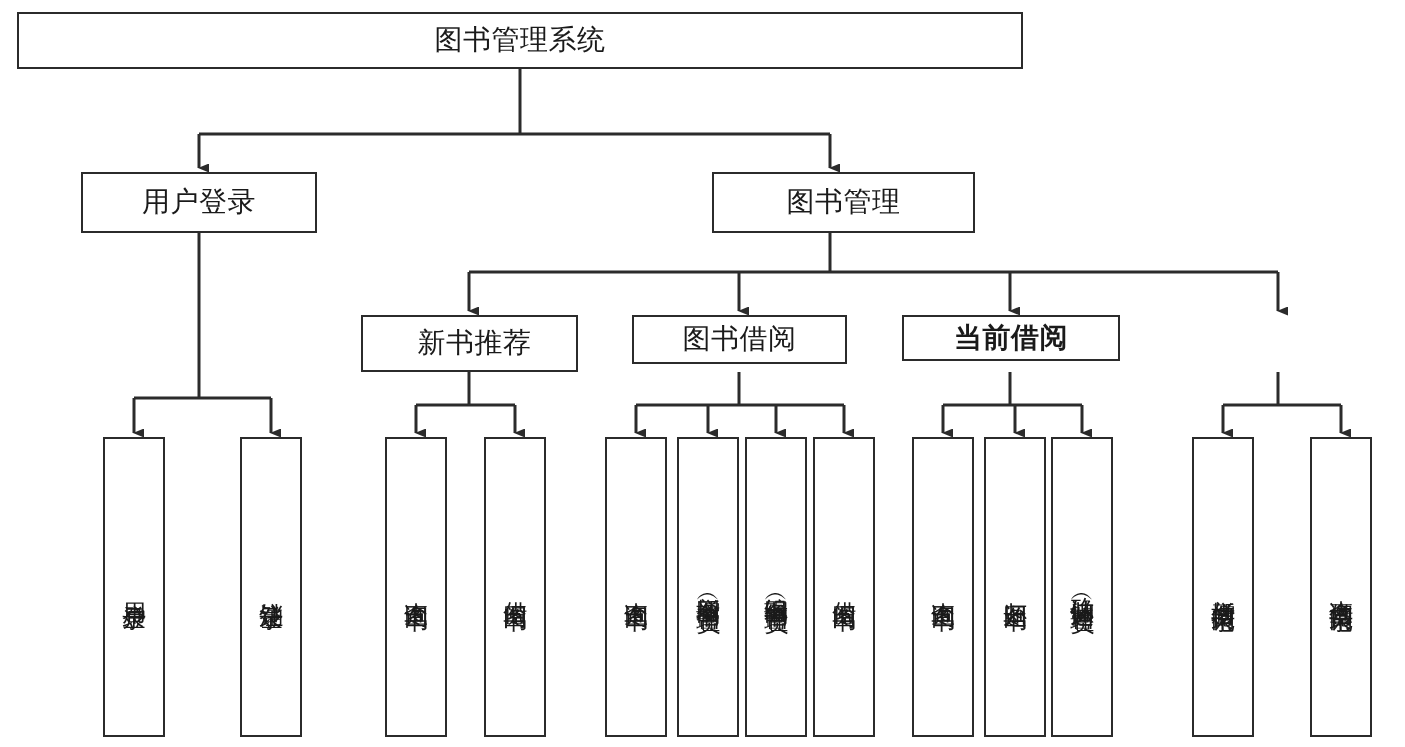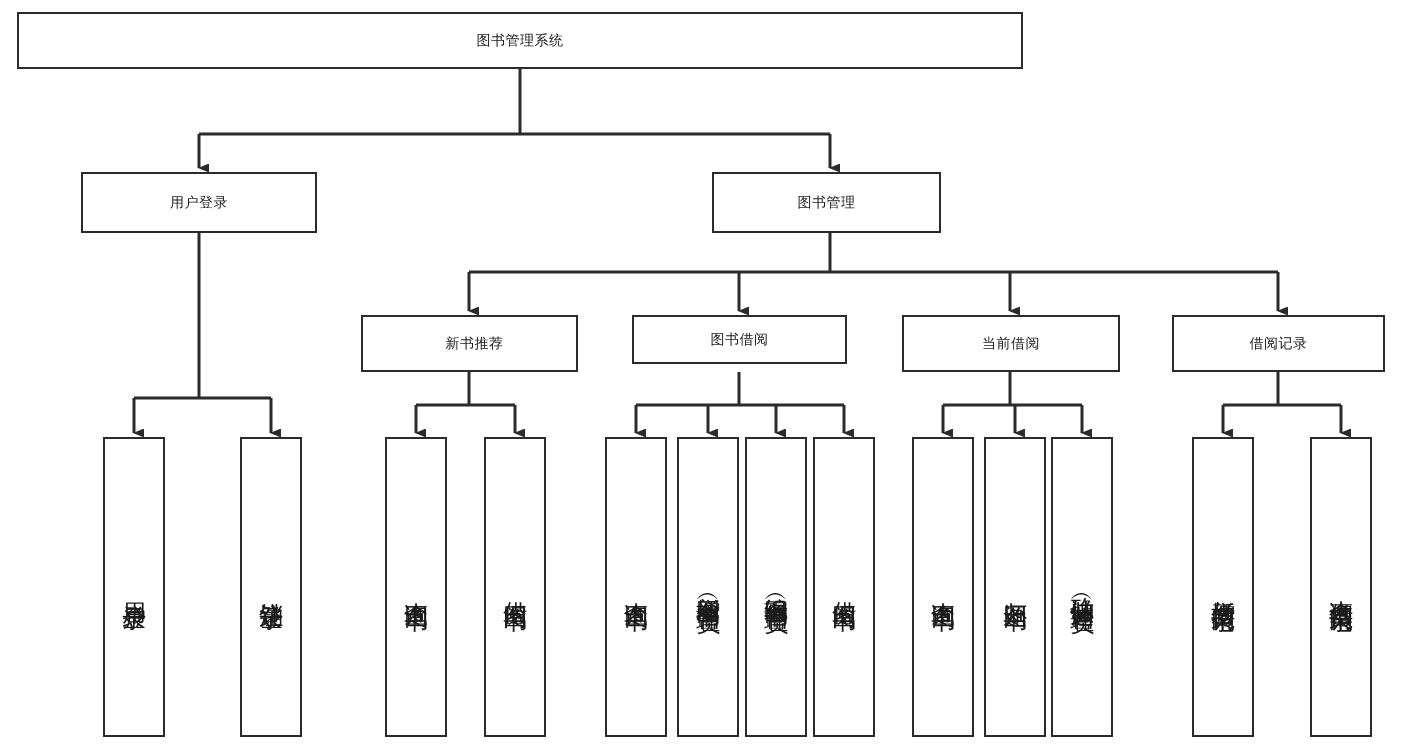--- a/index.html
+++ b/index.html
@@ -31,21 +31,21 @@
     position: absolute;
     box-sizing: border-box;
     background: #ffffff;
     border: 2px solid #2b2b2b;
     display: flex;
     align-items: center;
     justify-content: center;
     color: #1a1a1a;
   }
   .node-h .node-label {
-    font-size: 14px;
+    font-size: 28px;
     line-height: 1.15;
     white-space: nowrap;
     letter-spacing: 0.5px;
   }
   .node-v {
     align-items: center;
     justify-content: center;
     padding: 4px 0;
   }
   .node-v .node-label {
@@ -137,35 +137,32 @@
     </g>
   </svg>
 
   <div class="node node-h" style="left:17px; top:12px; width:1006px; height:57px;">
     <span class="node-label">图书管理系统</span>
   </div>
 
   <div class="node node-h" style="left:81px; top:172px; width:236px; height:61px;">
     <span class="node-label">用户登录</span>
   </div>
-  <div class="node node-h" style="left:712px; top:172px; width:229px; height:61px;">
+  <div class="node node-h" style="left:712px; top:172px; width:263px; height:61px;">
     <span class="node-label">图书管理</span>
   </div>
 
   <div class="node node-h" style="left:361px; top:315px; width:217px; height:57px;padding-left:10px;">
     <span class="node-label">新书推荐</span>
   </div>
   <div class="node node-h" style="left:632px; top:315px; width:215px; height:49px;">
     <span class="node-label">图书借阅</span>
   </div>
-  <div class="node node-h" style="left:902px; top:315px; width:218px; height:57px;">
+  <div class="node node-h" style="left:902px; top:315px; width:218px; height:46px;font-weight:bold;">
     <span class="node-label">当前借阅</span>
-  </div>
-  <div class="node node-h" style="left:1172px; top:315px; width:213px; height:57px;">
-    <span class="node-label">借阅记录</span>
   </div>
 
   <div class="node node-v" style="left:103px; top:437px; width:62px; height:300px;">
     <span class="node-label">用户登录</span>
   </div>
   <div class="node node-v" style="left:240px; top:437px; width:62px; height:300px;">
     <span class="node-label">注销登录</span>
   </div>
   <div class="node node-v" style="left:385px; top:437px; width:62px; height:300px;">
     <span class="node-label">查询图书</span>

